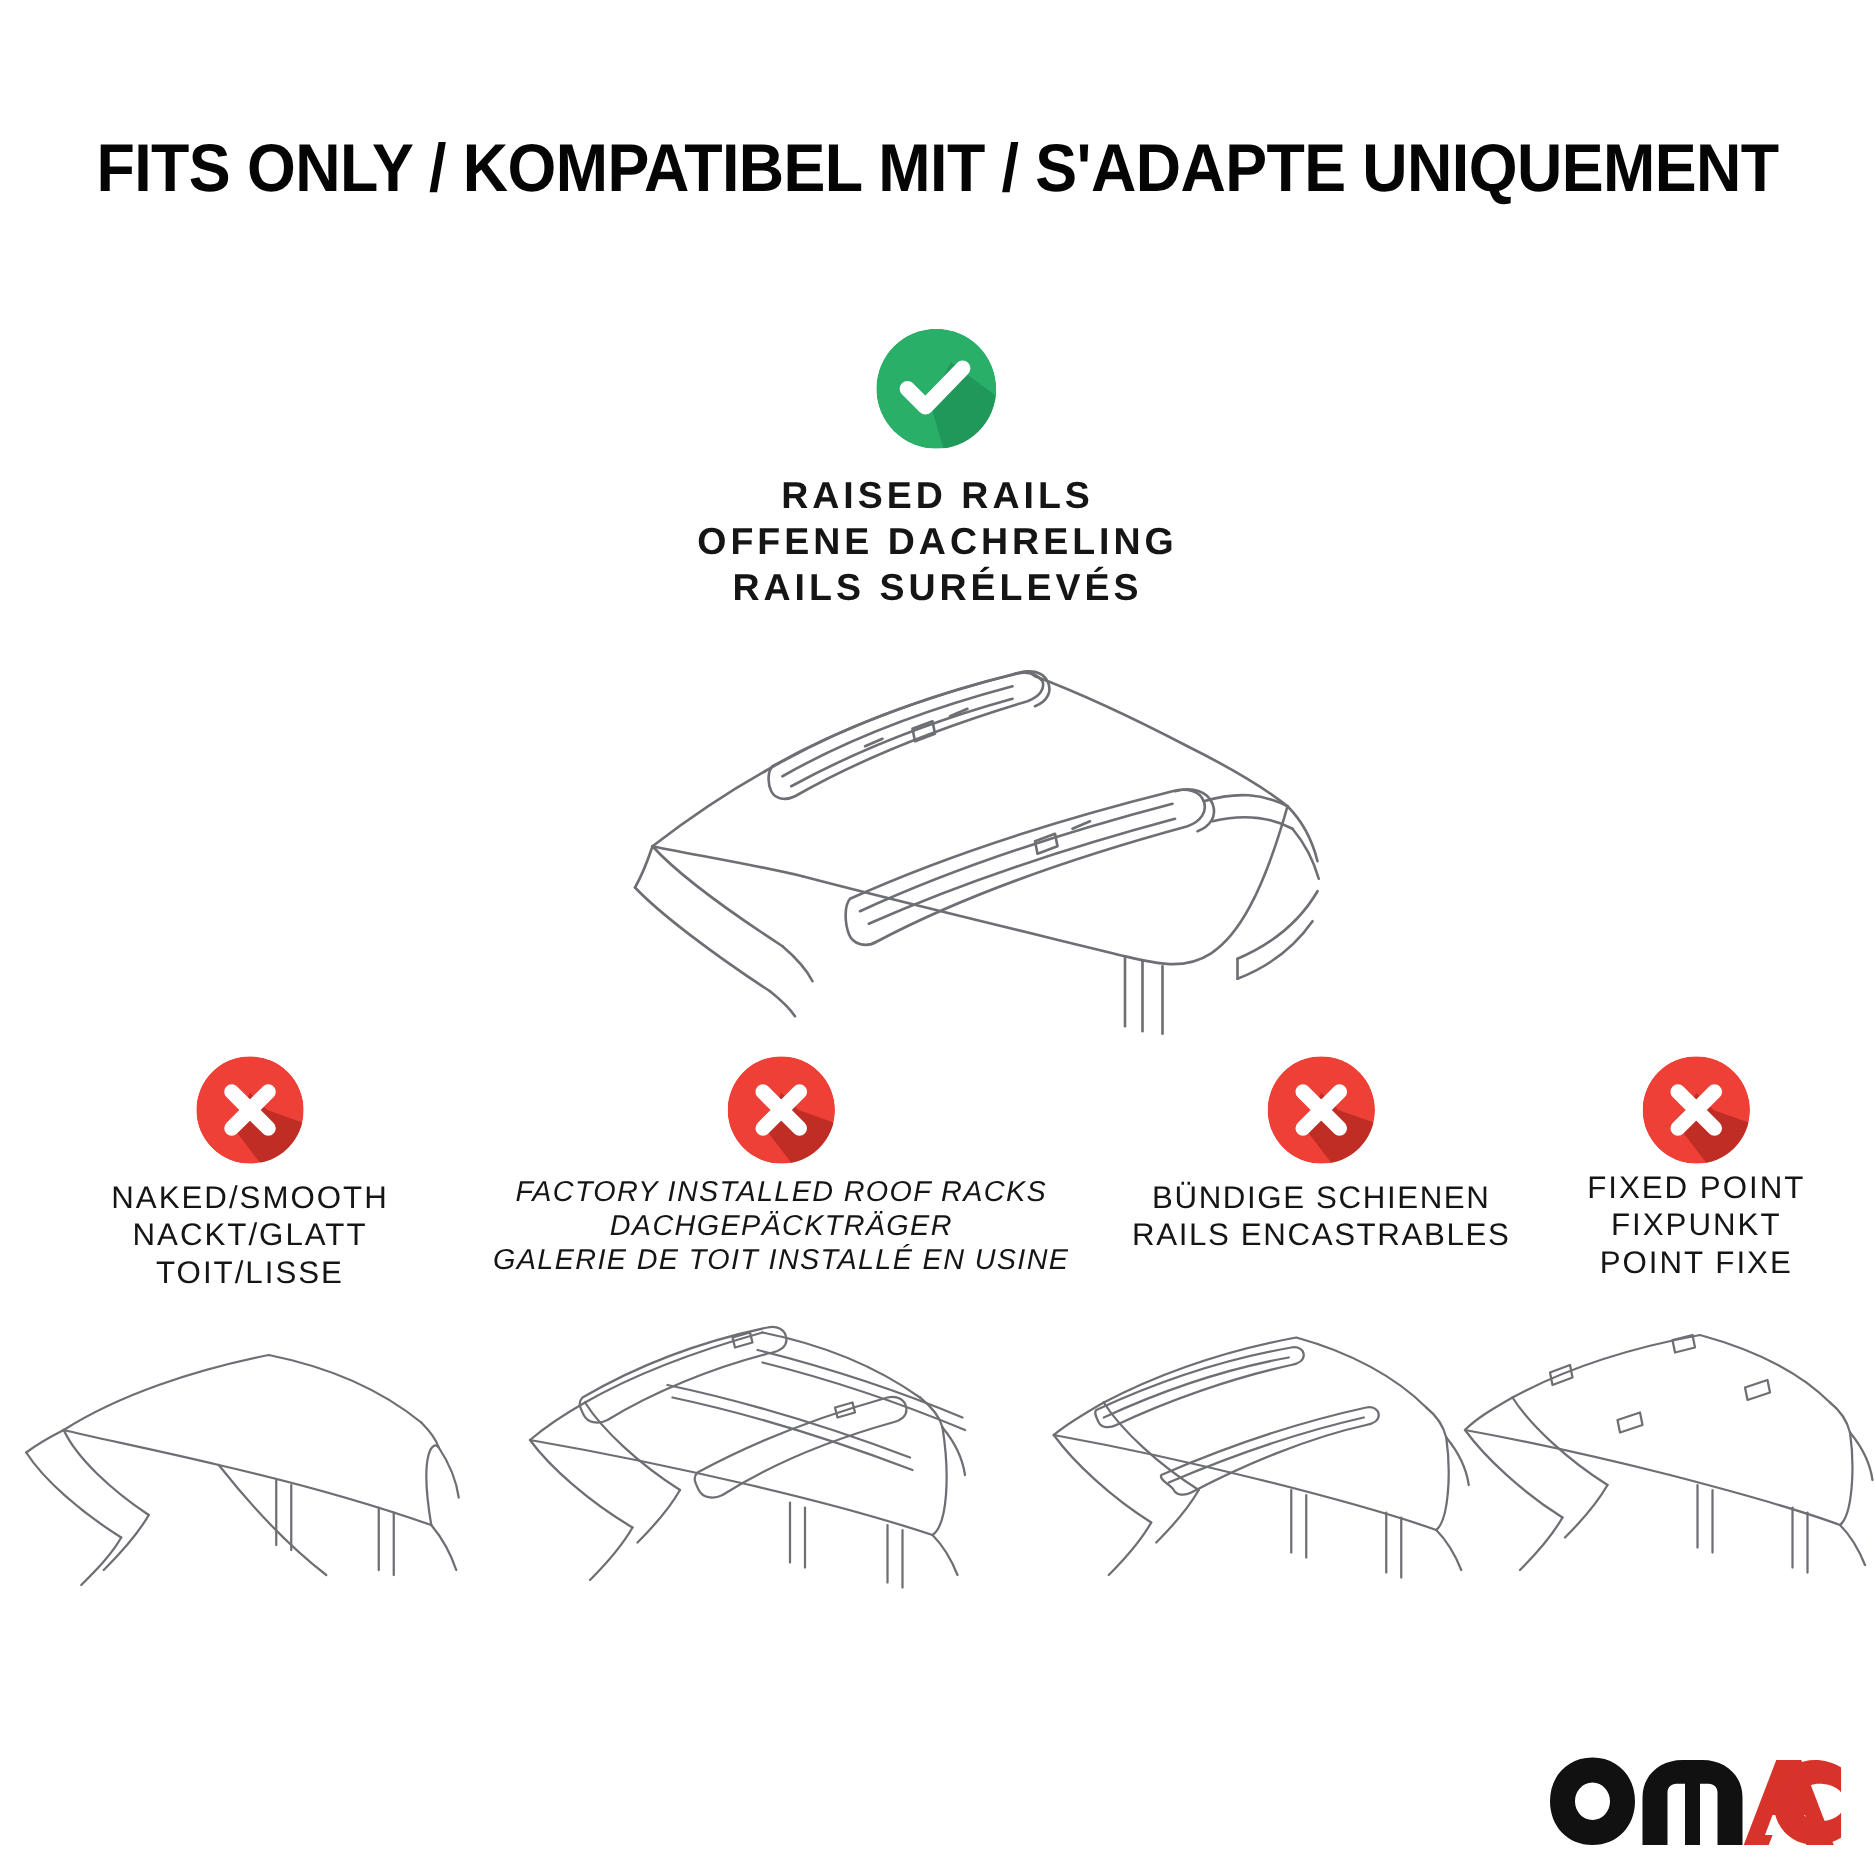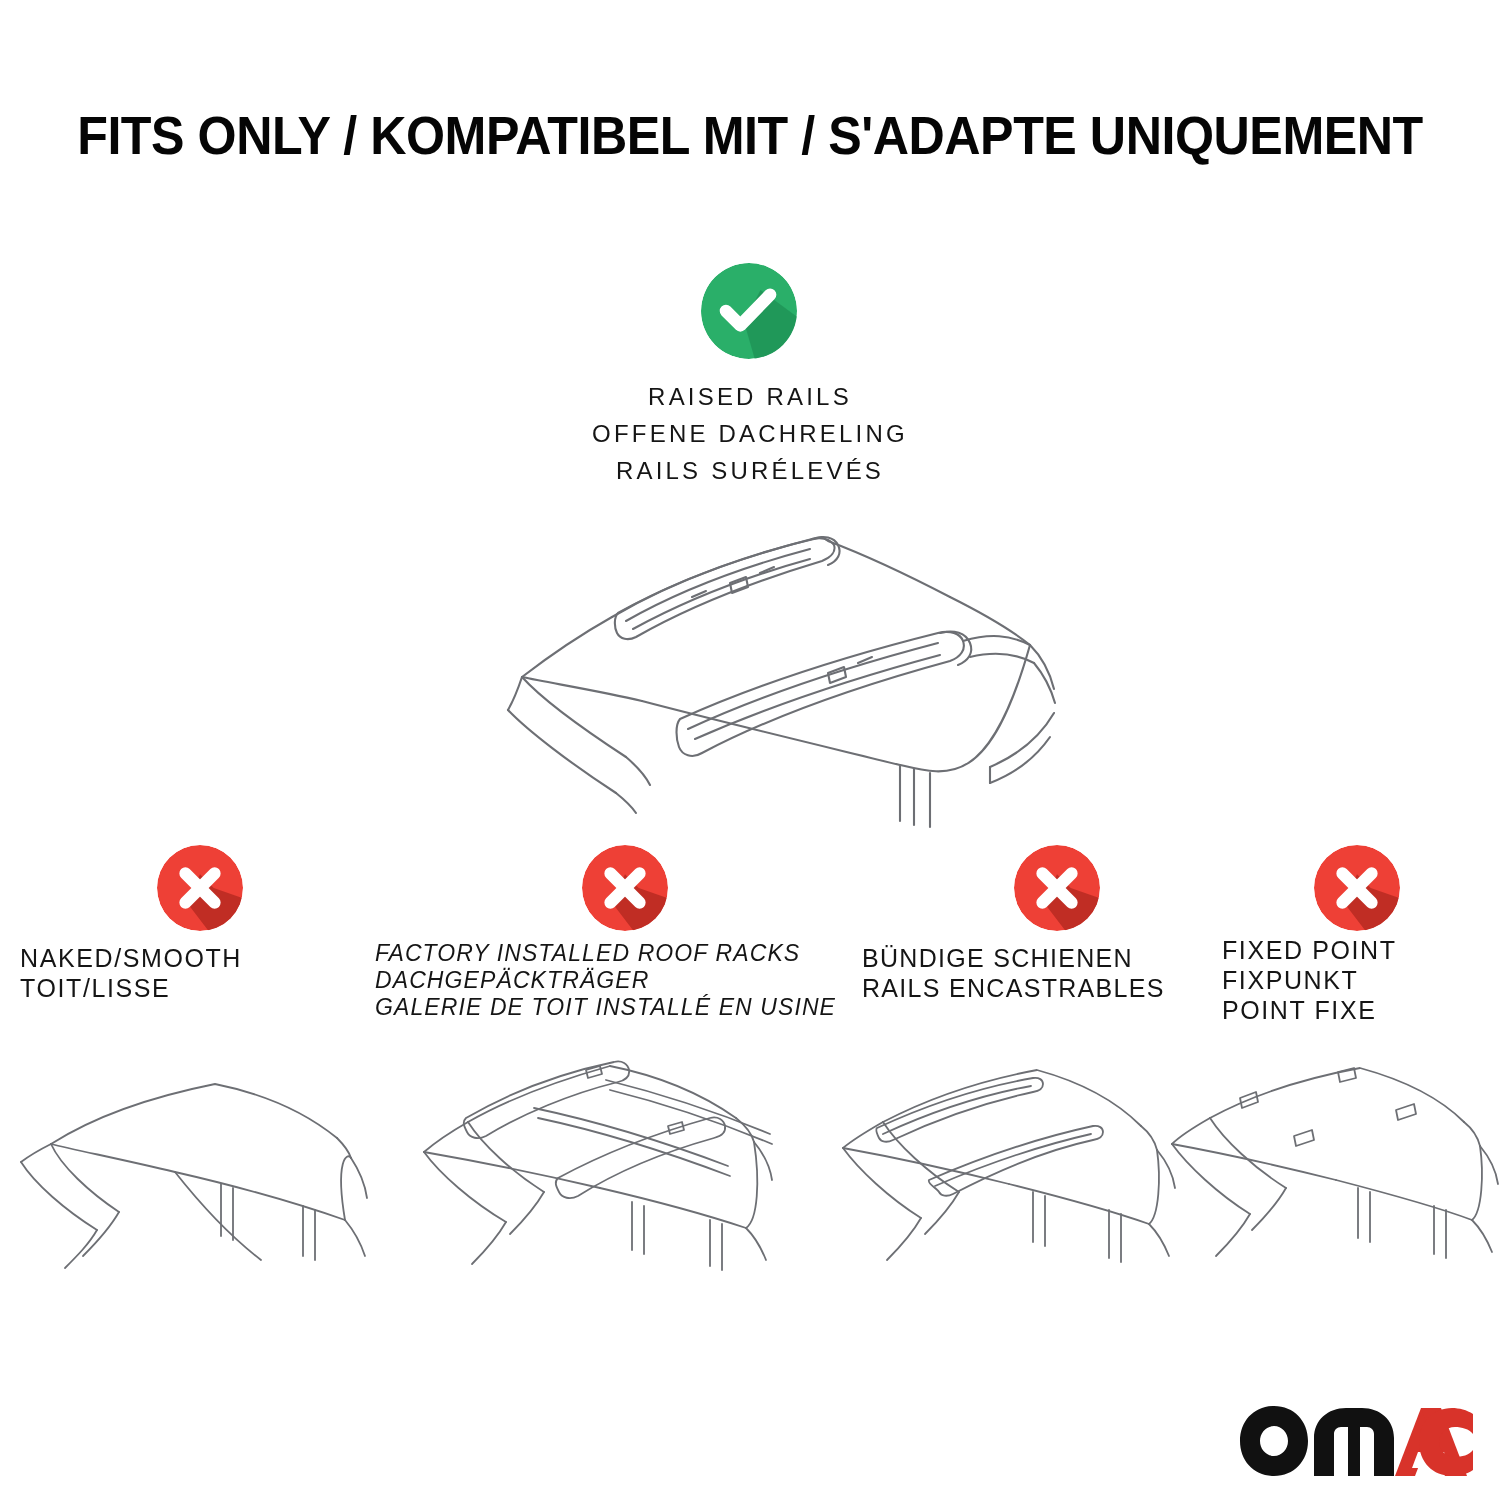--- a/index.html
+++ b/index.html
@@ -29,39 +29,39 @@
   
   .badge{position:absolute;border-radius:50%;overflow:hidden;}
   .badge svg{position:absolute;left:0;top:0;width:100%;height:100%;}
 
   
   .ok-badge{left:701px;top:263px;width:96px;height:96px;}
 
   .ok-caption{
     position:absolute;left:0;right:0;top:378px;
     text-align:center;
-    font-size:24px;
-    font-weight:400;
+    font-size:30px;
+    font-weight:700;
     letter-spacing:3.2px;
     line-height:37px;
     color:#151515;
   }
   .ok-caption div{white-space:nowrap;}
 
   .main-illu{
     position:absolute;
     left:430px;top:505px;width:650px;height:330px;
   }
 
   
   .col{position:absolute;top:845px;}
   .col .x-badge{position:absolute;width:86px;height:86px;top:0;}
   .col .cap{
     position:absolute;top:96px;left:0;right:0;
-    text-align:left;
+    text-align:center;
     font-weight:300;
     color:#151515;
   }
   .col .cap div{white-space:nowrap;}
 
   
   #col1{left:20px;width:360px;}
   #col1 .x-badge{left:137px;}
   #col1 .cap{font-size:25px;letter-spacing:1.6px;line-height:30px;top:98px;}
 
@@ -166,20 +166,21 @@
   <div class="col" id="col1">
     <div class="badge x-badge">
       <svg viewBox="0 0 100 100" aria-hidden="true">
         <circle cx="50" cy="50" r="50" fill="#ee4036"></circle>
         <path d="M50 34 L66 50 L100 62 L100 100 L60 100 L34 66 Z" fill="#bc2b23" opacity="0.92"></path>
         <path d="M33 33 L67 67 M67 33 L33 67" fill="none" stroke="#ffffff" stroke-width="14" stroke-linecap="round"></path>
       </svg>
     </div>
     <div class="cap">
       <div>NAKED/SMOOTH</div>
+      <div>NACKT/GLATT</div>
       <div>TOIT/LISSE</div>
     </div>
     <div class="illu">
       <svg viewBox="0 0 370 230" aria-hidden="true">
         <g fill="none" stroke="#6d6f74" stroke-width="1.8" stroke-linecap="round" stroke-linejoin="round">
           <path d="M36 84 C80 56 140 36 200 24 C250 34 290 52 322 78"></path>
           <path d="M36 84 C24 90 14 96 6 102"></path>
           <path d="M36 84 C60 90 110 100 160 112"></path>
           <path d="M160 112 C230 128 290 146 330 160"></path>
           <path d="M322 78 C330 86 334 92 336 98"></path>

